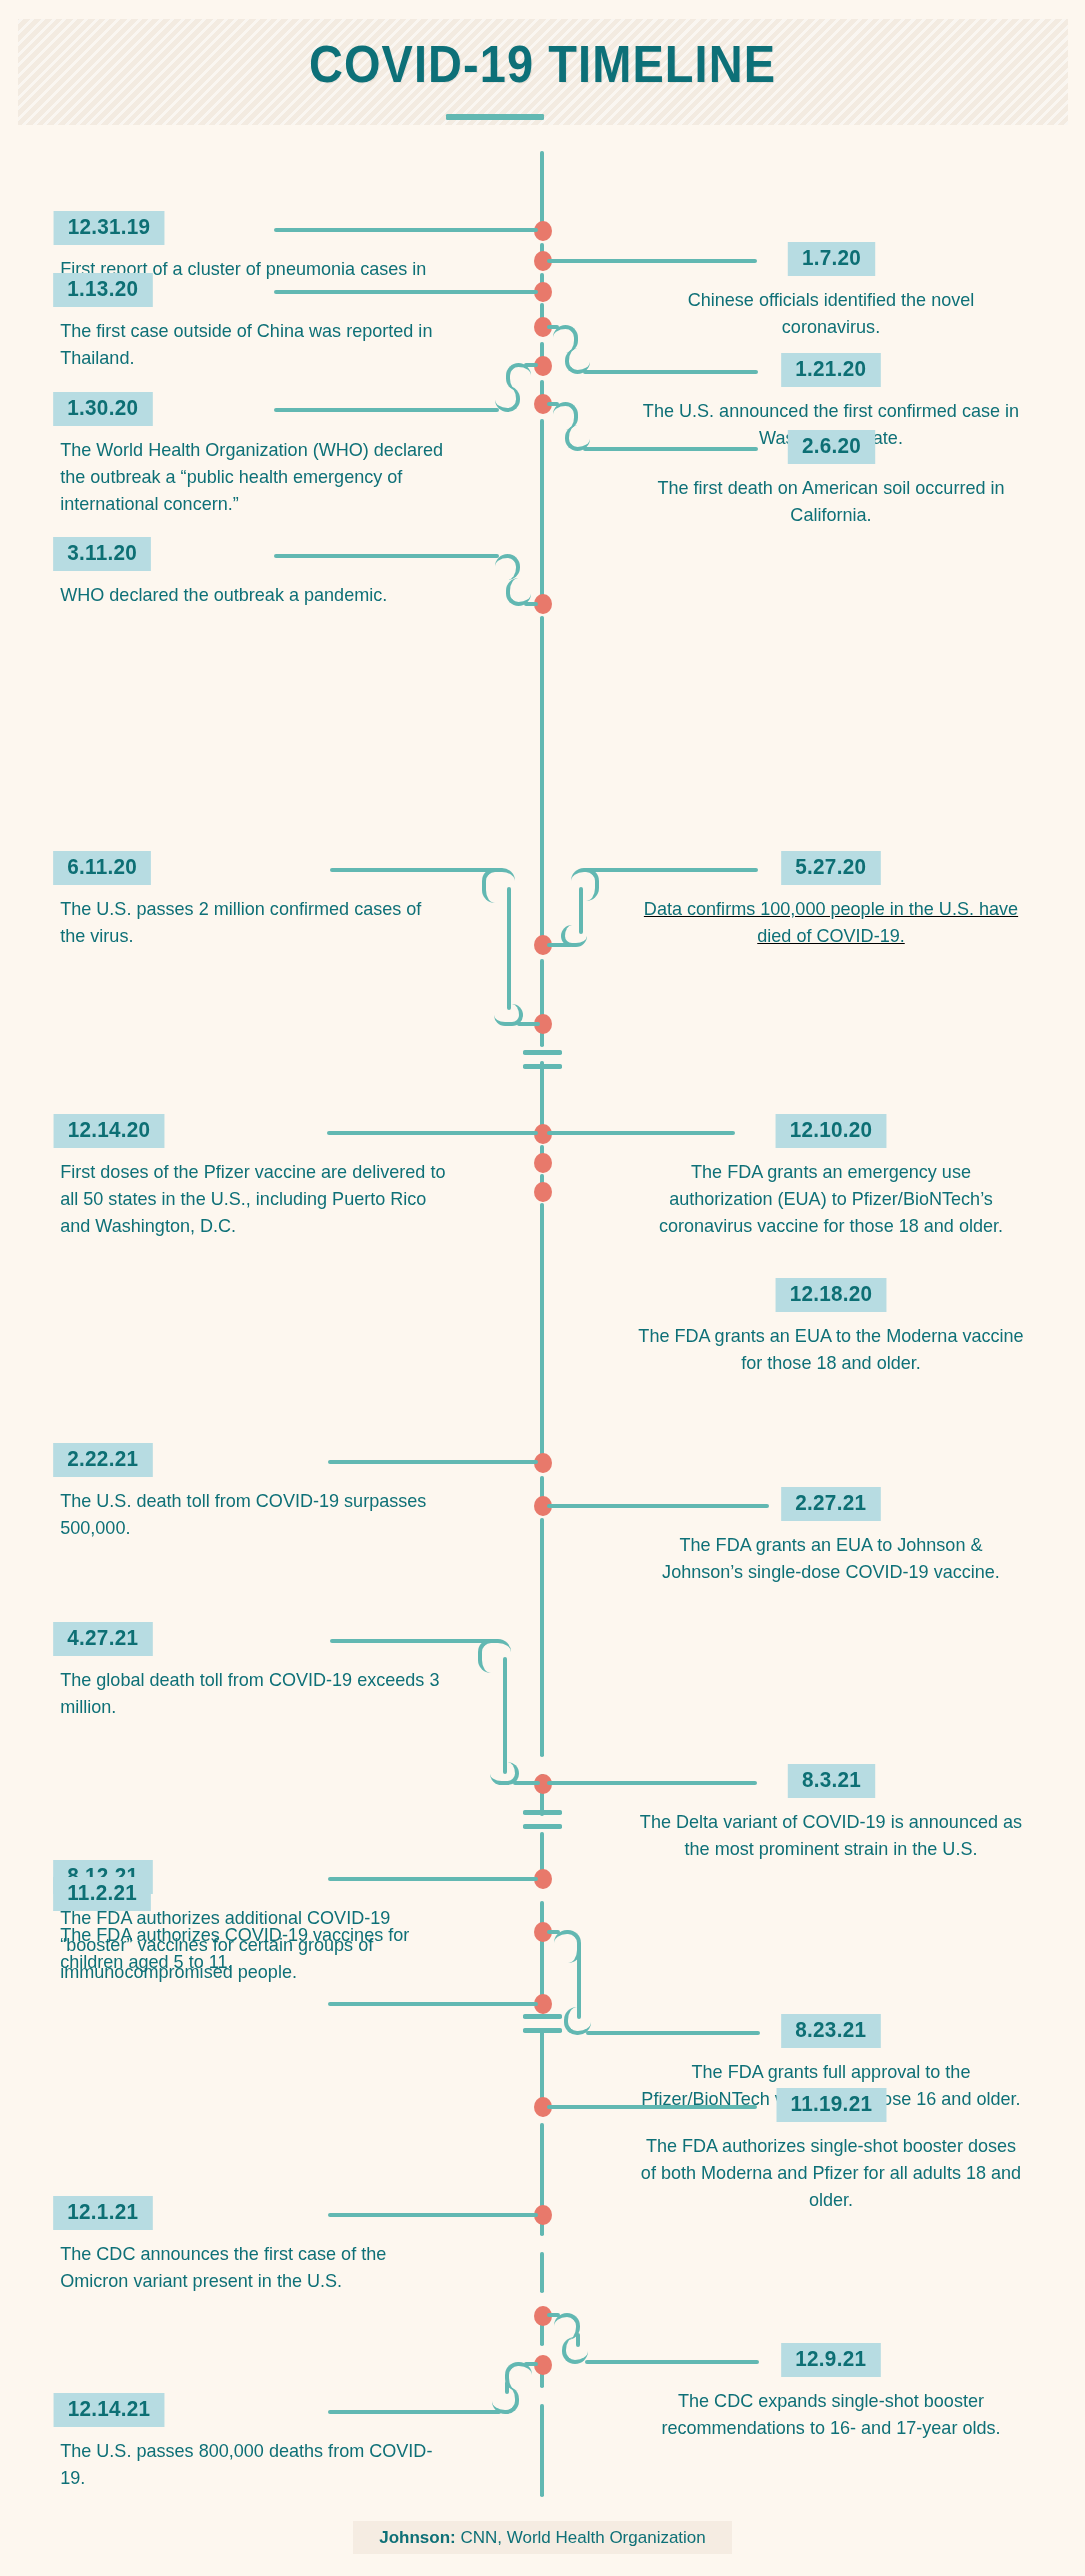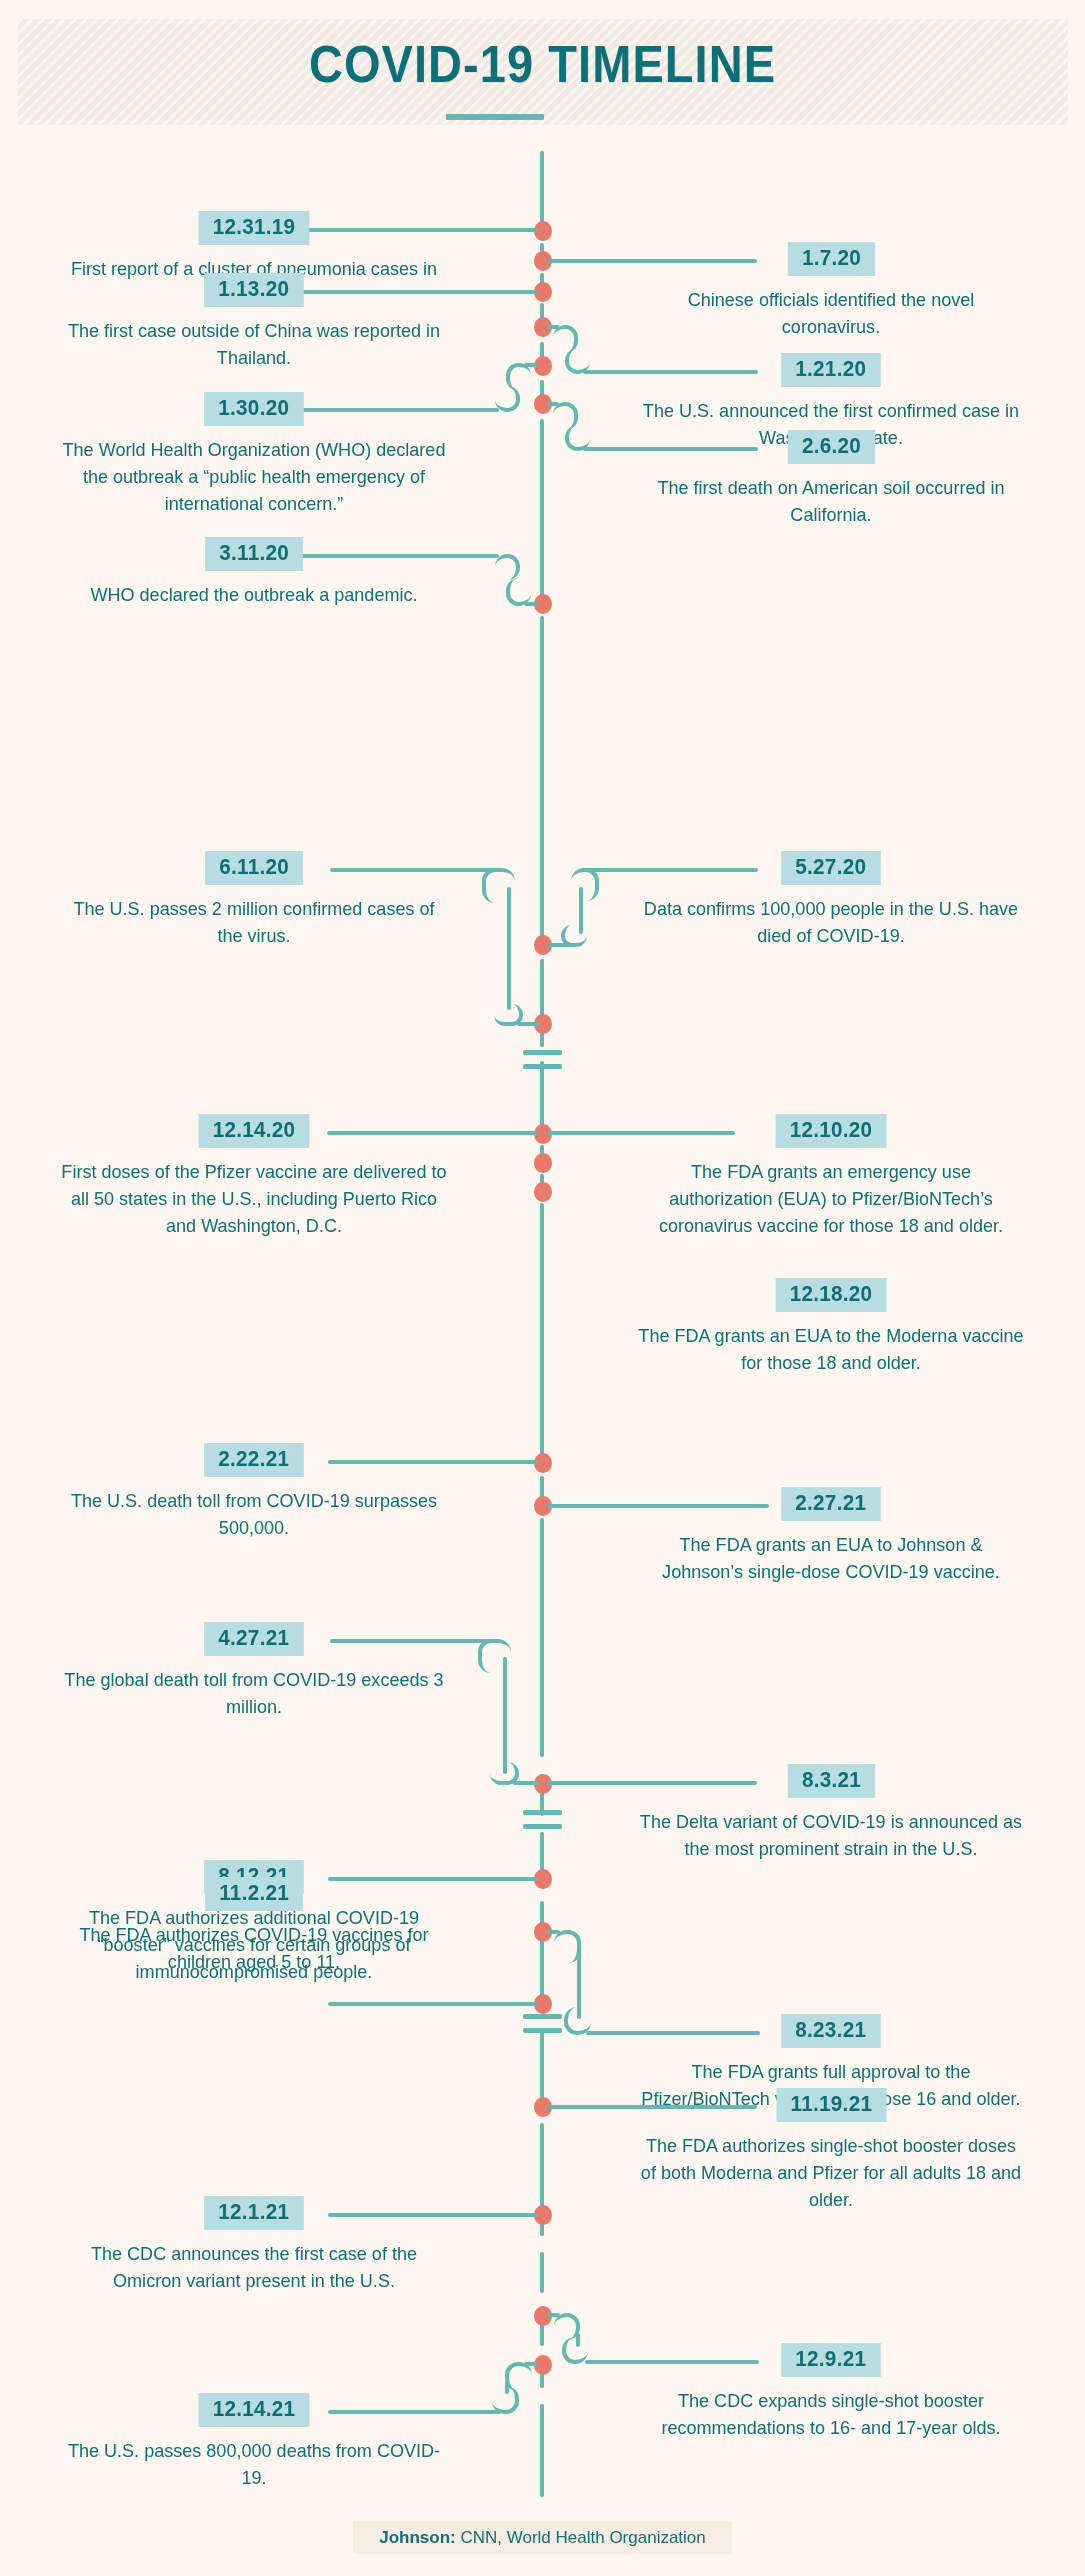--- a/index.html
+++ b/index.html
@@ -108,21 +108,21 @@
   .elbow.tl { border-right: none; border-bottom: none; }
   .elbow.tr { border-left: none;  border-bottom: none; }
   .elbow.bl { border-right: none; border-top: none; }
   .elbow.br { border-left: none;  border-top: none; }
 
   
   .entry {
     position: absolute;
     width: 408px;
   }
-  .entry.left  { left: 50px;  text-align: center; }
+  .entry.left  { left: 50px;  }
   .entry.right { left: 627px; text-align: center; }
 
   .date-chip {
     display: inline-block;
     background: #b7dce2;
     color: #0d6f74;
     font-family: "Liberation Sans Narrow", "Liberation Sans", sans-serif;
     font-size: 22px;
     font-weight: bold;
     letter-spacing: 0.3px;
@@ -335,21 +335,21 @@
 <div class="entry left" style="top:537px;">
   <div class="date-chip">3.11.20</div>
   <div class="entry-body">WHO declared the outbreak a pandemic.</div>
 </div>
 
 <div class="entry left" style="top:851px;">
   <div class="date-chip">6.11.20</div>
   <div class="entry-body">The U.S. passes 2 million confirmed cases of the virus.</div>
 </div>
 
-<div class="entry right" style="top:851px;">
+<div class="entry right" style="top:851px;text-decoration:underline;">
   <div class="date-chip">5.27.20</div>
   <div class="entry-body">Data confirms 100,000 people in the U.S. have died of COVID-19.</div>
 </div>
 
 <div class="entry left" style="top:1114px;">
   <div class="date-chip">12.14.20</div>
   <div class="entry-body">First doses of the Pfizer vaccine are delivered to all 50 states in the U.S., including Puerto Rico and Washington, D.C.</div>
 </div>
 
 <div class="entry right" style="top:1114px;">

